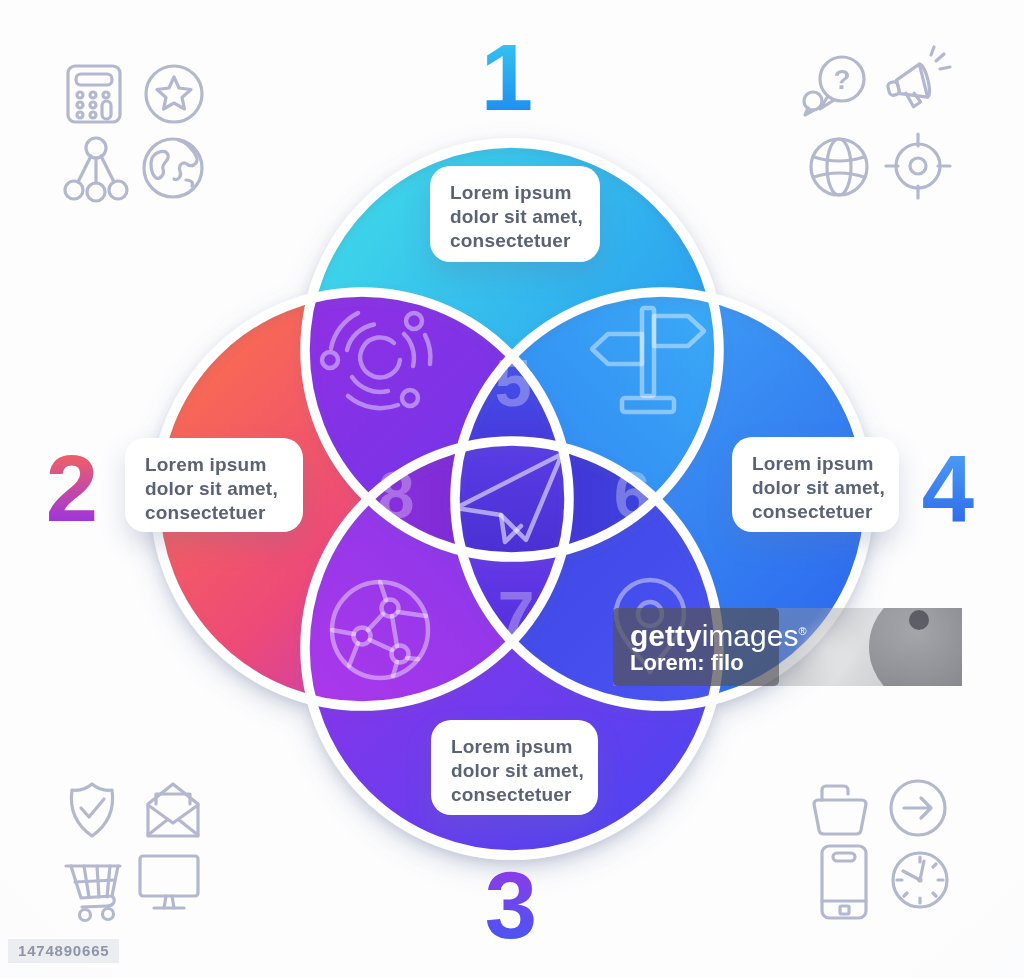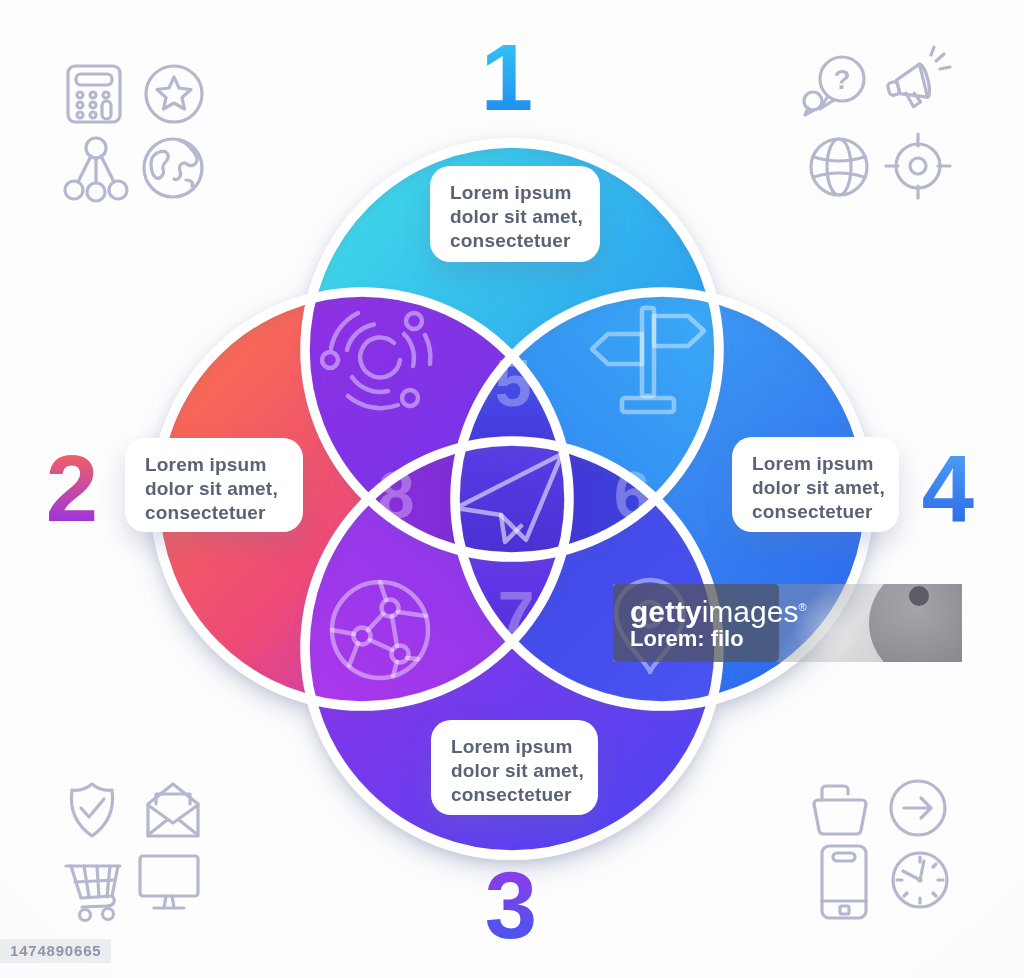--- a/index.html
+++ b/index.html
@@ -11,21 +11,21 @@
   .stage > svg{position:absolute;left:0;top:0;}
   .num{font-family:"Liberation Sans", sans-serif;font-weight:bold;}
   .card{
     position:absolute;background:#ffffff;border-radius:20px;
     box-shadow:0 12px 26px rgba(105,115,155,0.24);
     box-sizing:border-box;padding:15px 14px 0 20px;
     color:#5a6275;font-size:19px;line-height:24px;font-weight:bold;letter-spacing:0.2px;
   }
   .card span{display:block;}
   .getty-bar{
-    position:absolute;left:613px;top:584px;width:349px;height:78px;
+    position:absolute;left:613px;top:608px;width:349px;height:78px;
     background:rgba(145,146,150,0.45);overflow:hidden;
   }
   .getty-credit-box{
     position:absolute;left:0;top:0;width:166px;height:78px;
     background:rgba(58,58,68,0.52);border-radius:5px;
   }
   .getty-brand{
     position:absolute;left:17px;top:6px;color:#ffffff;font-size:30px;line-height:34px;white-space:nowrap;
   }
   .getty-brand .b{font-weight:bold;}
@@ -34,21 +34,21 @@
   .getty-credit{
     position:absolute;left:17px;top:42px;color:#ffffff;font-size:22px;font-weight:bold;white-space:nowrap;
   }
   .flare{position:absolute;border-radius:50%;}
   .flare-streak{
     position:absolute;left:120px;top:-30px;width:260px;height:140px;
     background:linear-gradient(115deg, rgba(255,255,255,0) 30%, rgba(255,255,255,0.35) 48%, rgba(255,255,255,0) 66%);
     transform:rotate(8deg);
   }
   .asset-id{
-    position:absolute;left:0;top:939px;padding:3px 10px 4px 10px;
+    position:absolute;left:8px;top:939px;padding:3px 10px 4px 10px;
     background:rgba(222,224,230,0.55);color:#8f94a6;
     font-size:15px;font-weight:bold;letter-spacing:0.8px;
   }
 </style>
 </head>
 <body>
 
 <div class="stage">
 
 <svg width="1024" height="978" viewBox="0 0 1024 978">

